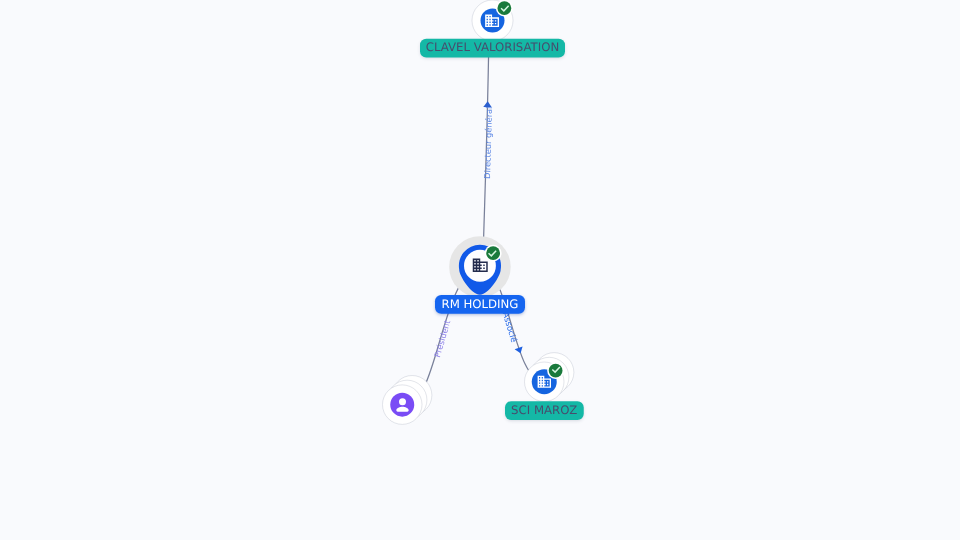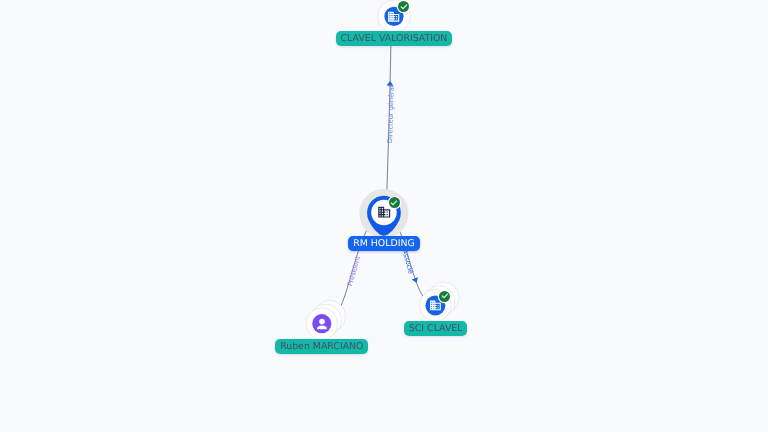--- a/index.html
+++ b/index.html
@@ -73,32 +73,31 @@
         <svg width="9.7" height="9.7" viewBox="0 0 24 24">
           <path fill="none" stroke="#d6f5e1" stroke-width="2.9" stroke-linecap="square" stroke-linejoin="miter" d="M5.6 12.4 10.1 16.6 18.6 7.6"></path>
         </svg>
       </div>
       <div class="label sel" style="top: 236.2px; left: 348.31px;">RM HOLDING</div>
       <div class="iconwrap" style="left: 313.8px; top: 315.7px; width: 16px; height: 16px;">
         <svg width="16" height="16" viewBox="0 0 24 24">
           <path fill="#ffffff" fill-rule="evenodd" d="M12 12.4a4.2 4.2 0 1 0 0-8.4 4.2 4.2 0 0 0 0 8.4zm0 1.8c-3.1 0-7.4 1.58-7.4 4.2 0 .9.72 1.6 1.6 1.6h11.6c.88 0 1.6-.7 1.6-1.6 0-2.62-4.3-4.2-7.4-4.2z"></path>
         </svg>
       </div>
-      <div class="label" style="top: 339px; left: 275.24px;">Ruben MARCIANO</div>
       <div class="iconwrap" style="left: 428.95px; top: 298.95px; width: 12.9px; height: 12.9px;">
         <svg width="12.9" height="12.9" viewBox="0 0 24 24">
           <path fill="#ffffff" fill-rule="evenodd" d="M12 7V3H2v18h20V7H12zM5.9 7H4.1V4.9h1.8zM5.9 11.05H4.1V8.95h1.8zM5.9 15.05H4.1v-2.1h1.8zM5.9 19.1H4.1V17h1.8zM9.95 7H8.15V4.9h1.8zM9.95 11.05H8.15V8.95h1.8zM9.95 15.05H8.15v-2.1h1.8zM9.95 19.1H8.15V17h1.8zM20 19h-8v-2h2v-2h-2v-2h2v-2h-2V9h8v10zM18 11h-2v2h2v-2zM18 15h-2v2h2v-2z"></path>
         </svg>
       </div>
       <div class="badge" style="left: 439.43px; top: 290.707px; width: 10.9px; height: 10.9px; background: rgb(26, 122, 60); box-shadow: rgb(255, 255, 255) 0px 0px 0px 1.25px;"></div>
       <div class="ckwrap" style="position: absolute; left: 440.03px; top: 291.457px; width: 9.7px; height: 9.7px;">
         <svg width="9.7" height="9.7" viewBox="0 0 24 24">
           <path fill="none" stroke="#d6f5e1" stroke-width="2.9" stroke-linecap="square" stroke-linejoin="miter" d="M5.6 12.4 10.1 16.6 18.6 7.6"></path>
         </svg>
       </div>
-      <div class="label" style="top: 320.5px; left: 403.98px;">SCI CLAVEL</div>
+      <div class="label" style="top: 320.5px; left: 403.98px;">SCI MAROZ</div>
     </div>
   <div id="elabels">
       <div class="elabel" style="color: rgb(91, 134, 229); left: 387.23px; top: 142.55px; transform: rotate(271.634deg);">Directeur général</div>
       <div class="elabel" style="color: rgb(139, 127, 232); left: 346.71px; top: 284.9px; transform: rotate(-73.891deg);">Président</div>
       <div class="elabel" style="color: rgb(35, 103, 232); left: 407.34px; top: 249.41px; transform: rotate(73.534deg);">Associé</div>
     </div>
 </div>
 
 </body></html>

